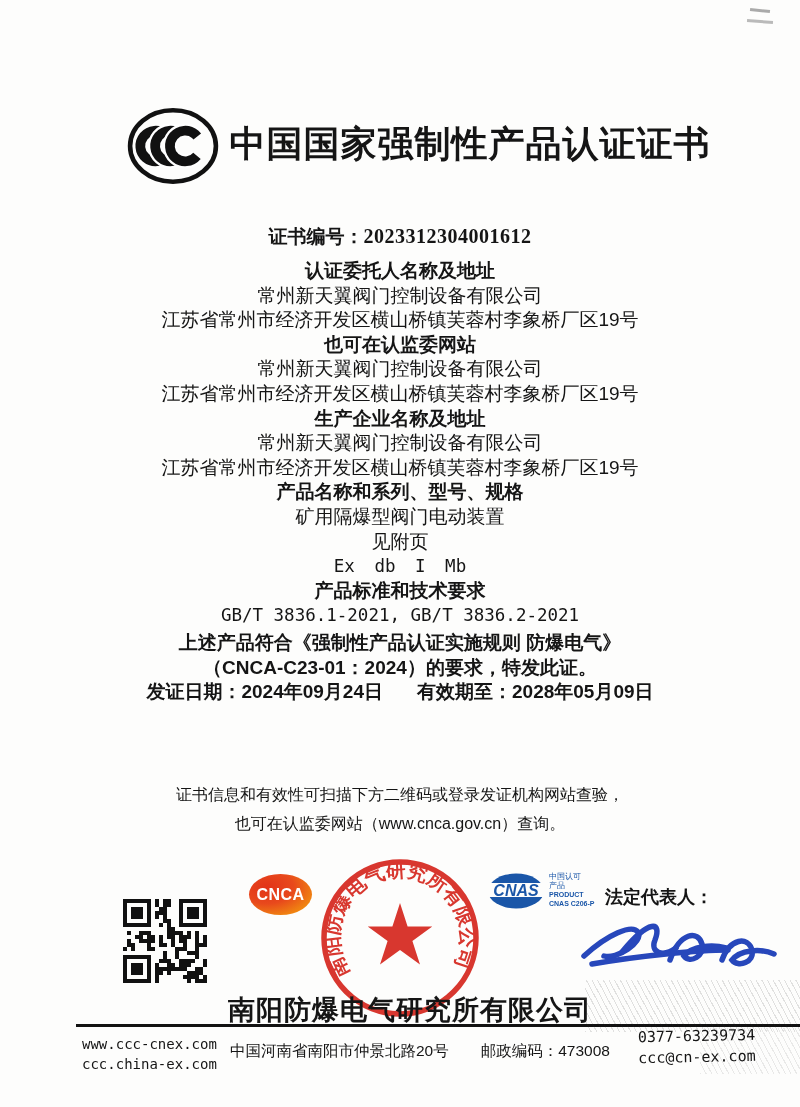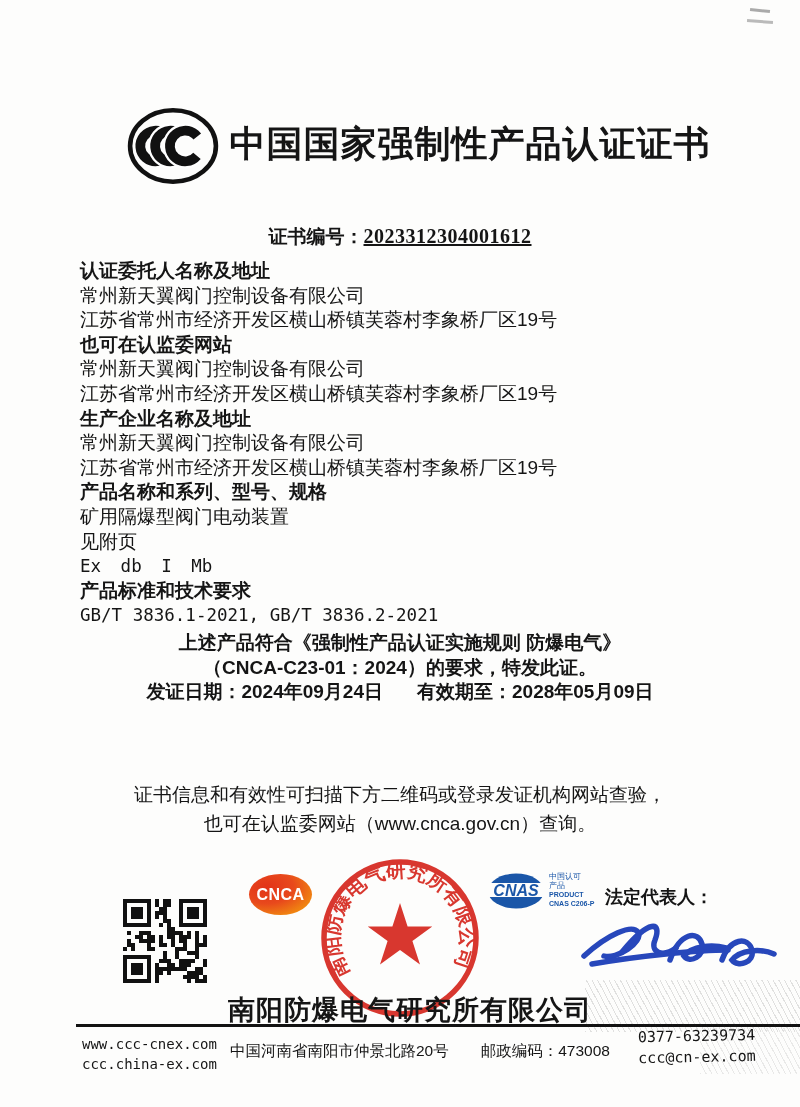--- a/index.html
+++ b/index.html
@@ -17,39 +17,39 @@
     padding-left:18px;
   }
   .abs{position:absolute;}
   .ctr{text-align:center;}
 
   
   #ccc-logo{left:126px;top:106px;width:94px;height:80px;}
   #title{left:228px;top:120px;width:484px;font-size:36px;font-weight:700;
          letter-spacing:1px;font-family:"Liberation Serif",serif;}
   #certno-line{left:80px;top:224px;width:640px;font-size:19px;font-weight:700;}
-  #certno-line .num{font-family:"Liberation Serif",serif;font-size:20px;letter-spacing:.5px;text-decoration:underline;}
+  #certno-line .num{font-family:"Liberation Serif",serif;font-size:20px;letter-spacing:.5px;}
 
   
   #main-block{left:80px;top:259px;width:640px;}
-  #main-block div{line-height:24.6px;white-space:nowrap;text-align:left;}
+  #main-block div{line-height:24.6px;white-space:nowrap;text-align:center;}
   .h{font-size:19px;font-weight:800;}
   .t{font-size:19px;}
   .mono{font-family:"DejaVu Sans Mono",monospace;font-size:17.5px;}
   .exmark{word-spacing:9px;}
 
   
   #compliance{left:80px;top:631px;width:640px;font-weight:800;}
   #compliance div{line-height:24.6px;font-size:19px;text-align:center;white-space:nowrap;}
   #dates-line span{display:inline-block;}
   #dates-line .gap{width:34px;}
 
   
   #verify{left:80px;top:781px;width:640px;}
-  #verify div{line-height:28.5px;font-size:19px;text-align:center;white-space:nowrap;}
+  #verify div{line-height:28.5px;font-size:16px;text-align:center;white-space:nowrap;}
 
   
   #qr-box{left:120px;top:896px;width:90px;height:90px;}
   #cnex-logo{left:249px;top:874px;width:63px;height:41px;border-radius:50%;
     background:radial-gradient(ellipse at 28% 32%, #e23318 0%, #e8491c 42%, #ef7d12 72%, #f9a60a 100%);
     display:flex;align-items:center;justify-content:center;}
   #cnex-logo span{color:#fff;font-weight:800;font-size:16px;letter-spacing:.5px;}
   #stamp{left:314px;top:852px;width:172px;height:172px;mix-blend-mode:multiply;opacity:.92;}
   #cnas-logo{left:487px;top:871px;width:58px;height:40px;}
   #cnas-side{left:549px;top:872px;width:60px;color:var(--cnas-blue);line-height:9px;}

